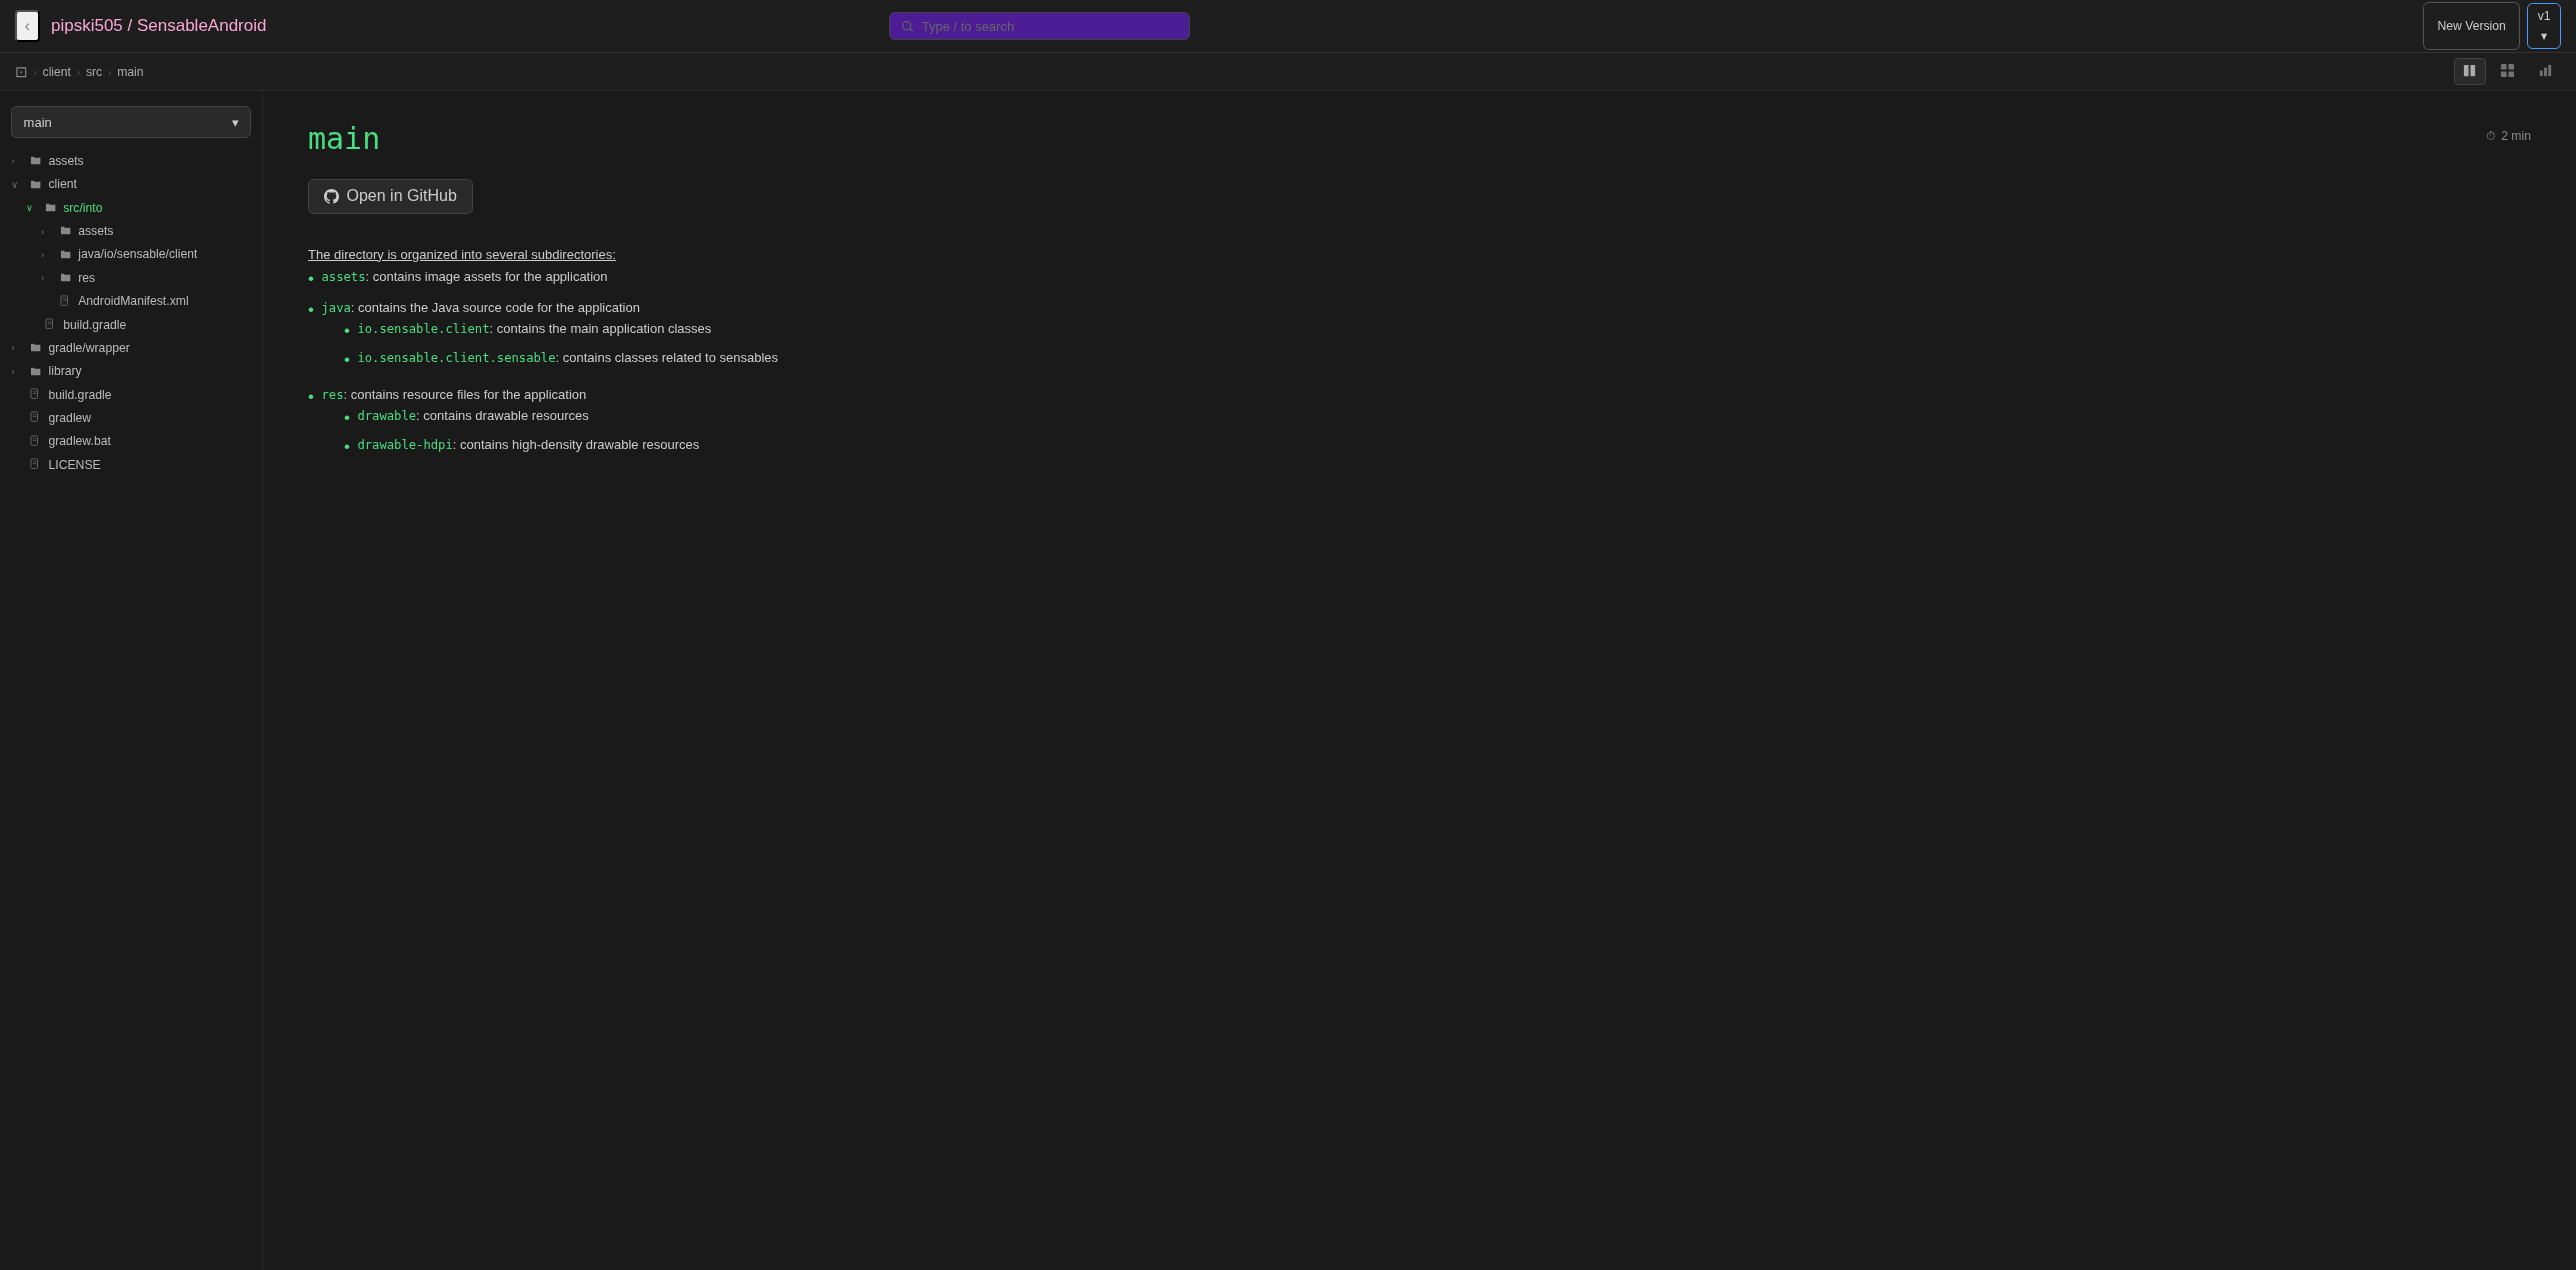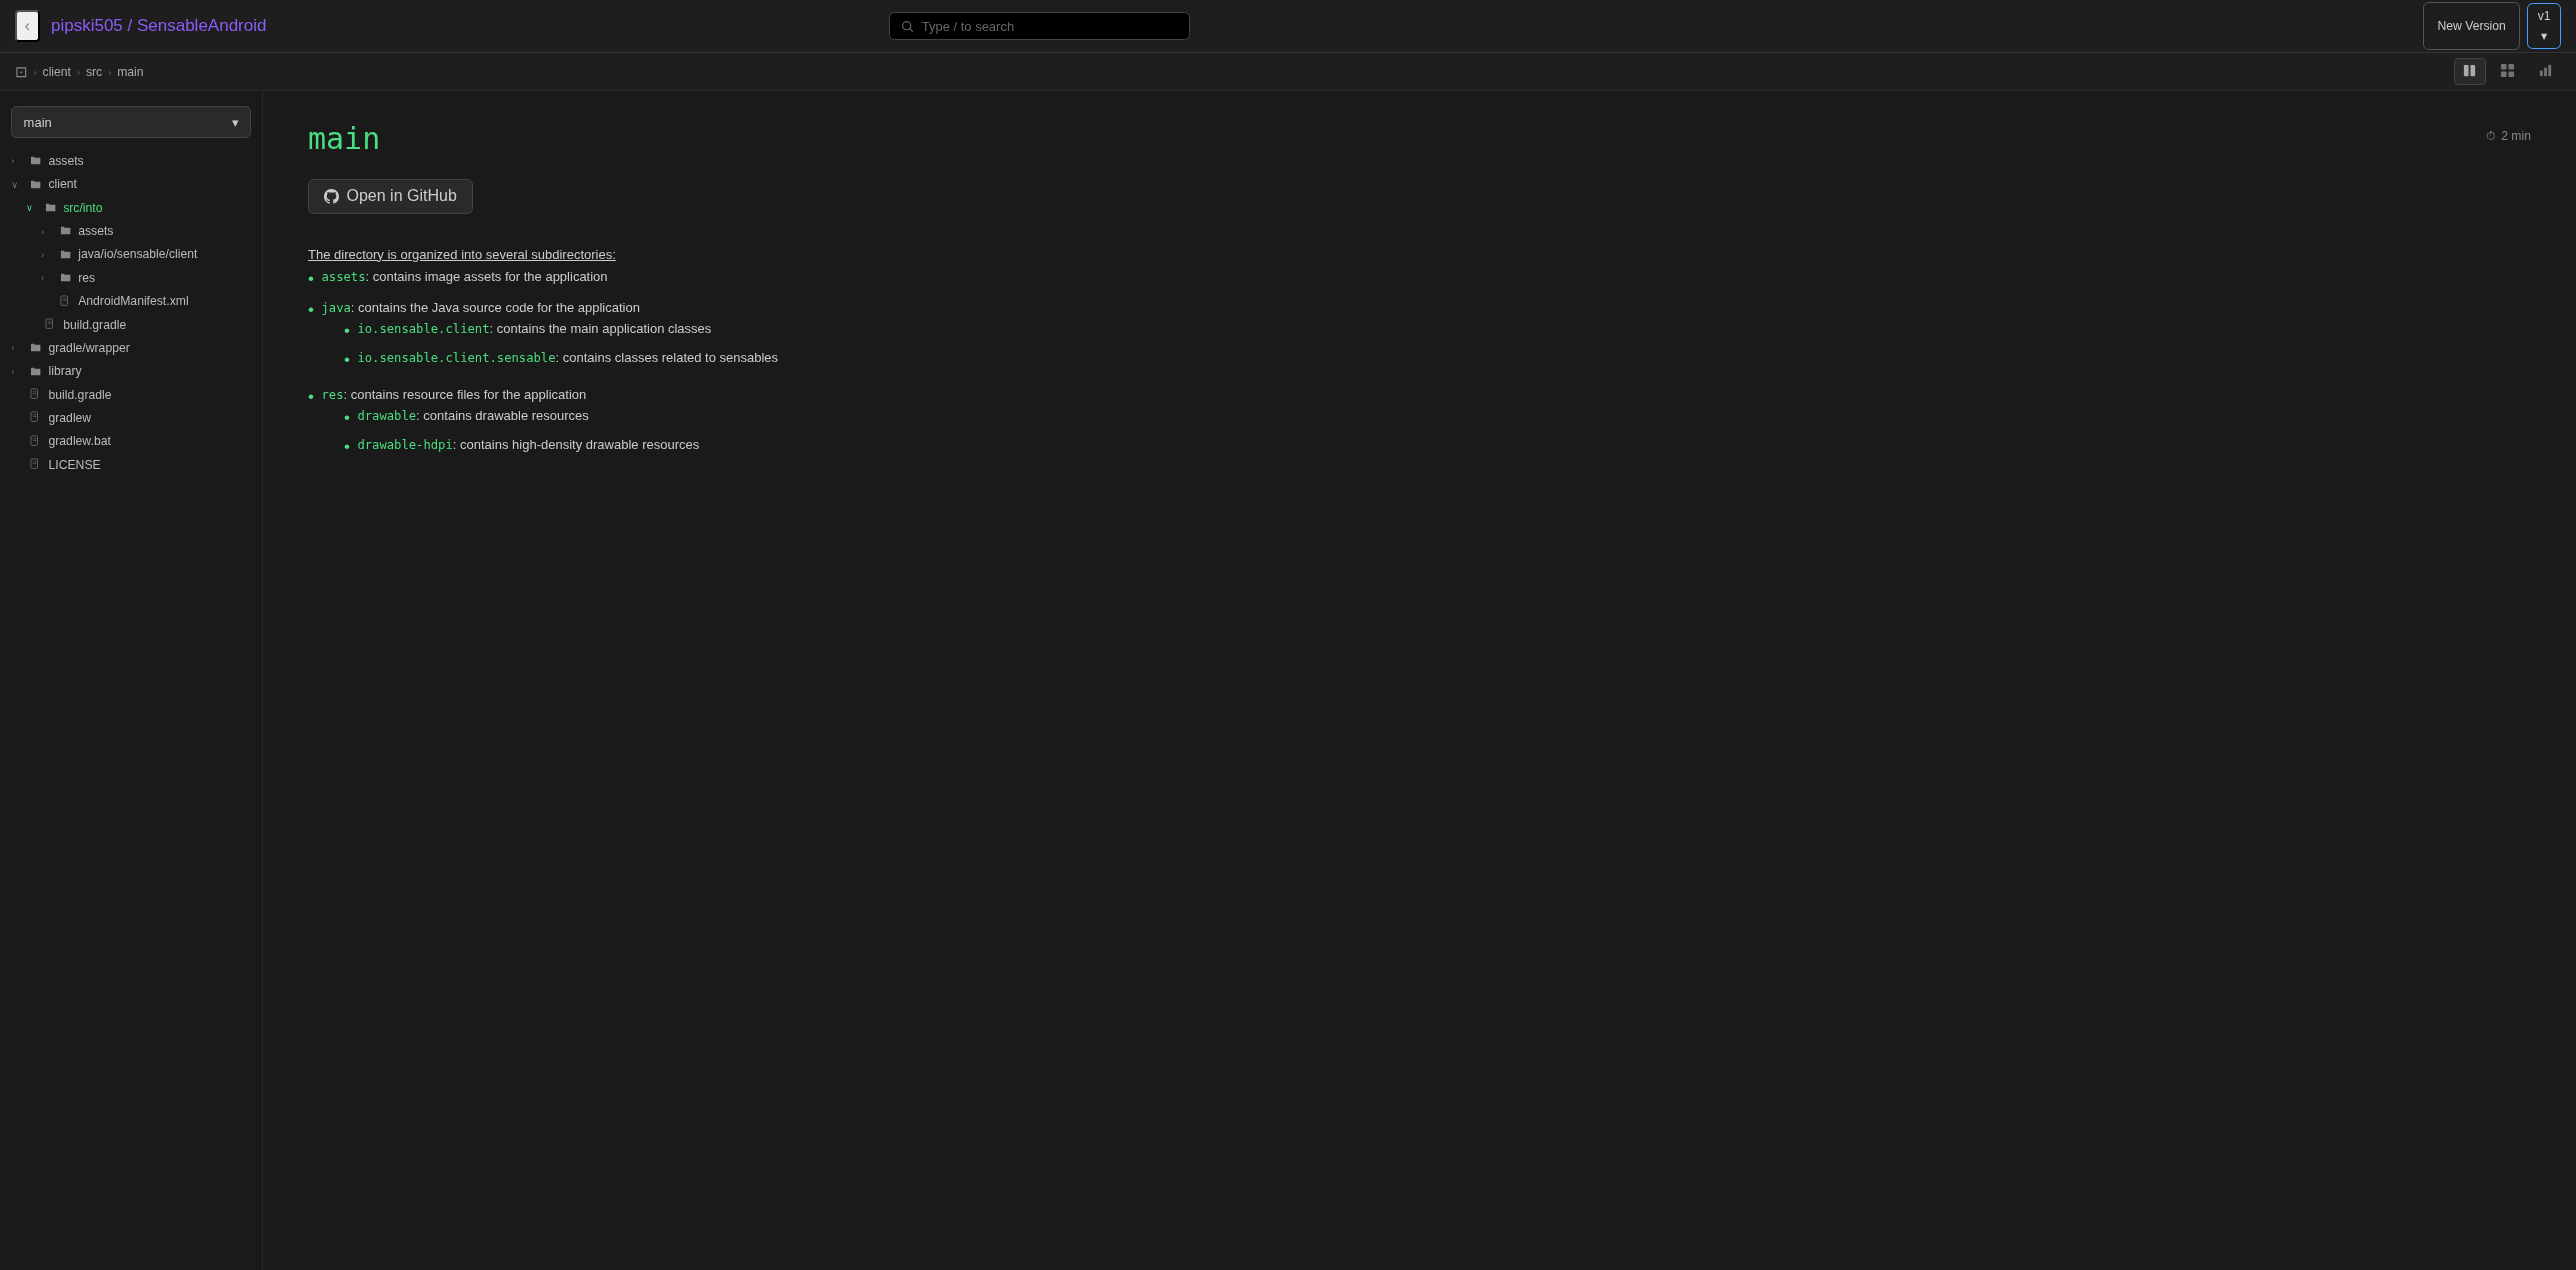--- a/index.html
+++ b/index.html
@@ -23,31 +23,31 @@
       gap: 11.3px;
     }
     .topnav-back {
       color: #888;
       cursor: pointer;
       font-size: 17px;
       padding: 3.8px 7.5px;
       border-radius: 3.8px;
     }
     .topnav-title {
-      color: #8b5cf6;
+      color: #f9a8d4;
       font-size: 17px;
       font-weight: 500;
       flex: 0 0 auto;
     }
     .topnav-search {
       margin-left: auto;
       margin-right: auto;
       display: flex;
       align-items: center;
-      background: #000000;
+      background: #4c1d95;
       border: 0.9px solid #444;
       border-radius: 5.6px;
       padding: 5.6px 11.3px;
       gap: 7.5px;
       width: 301px;
     }
     .topnav-search input {
       background: transparent;
       border: none;
       color: #888;

